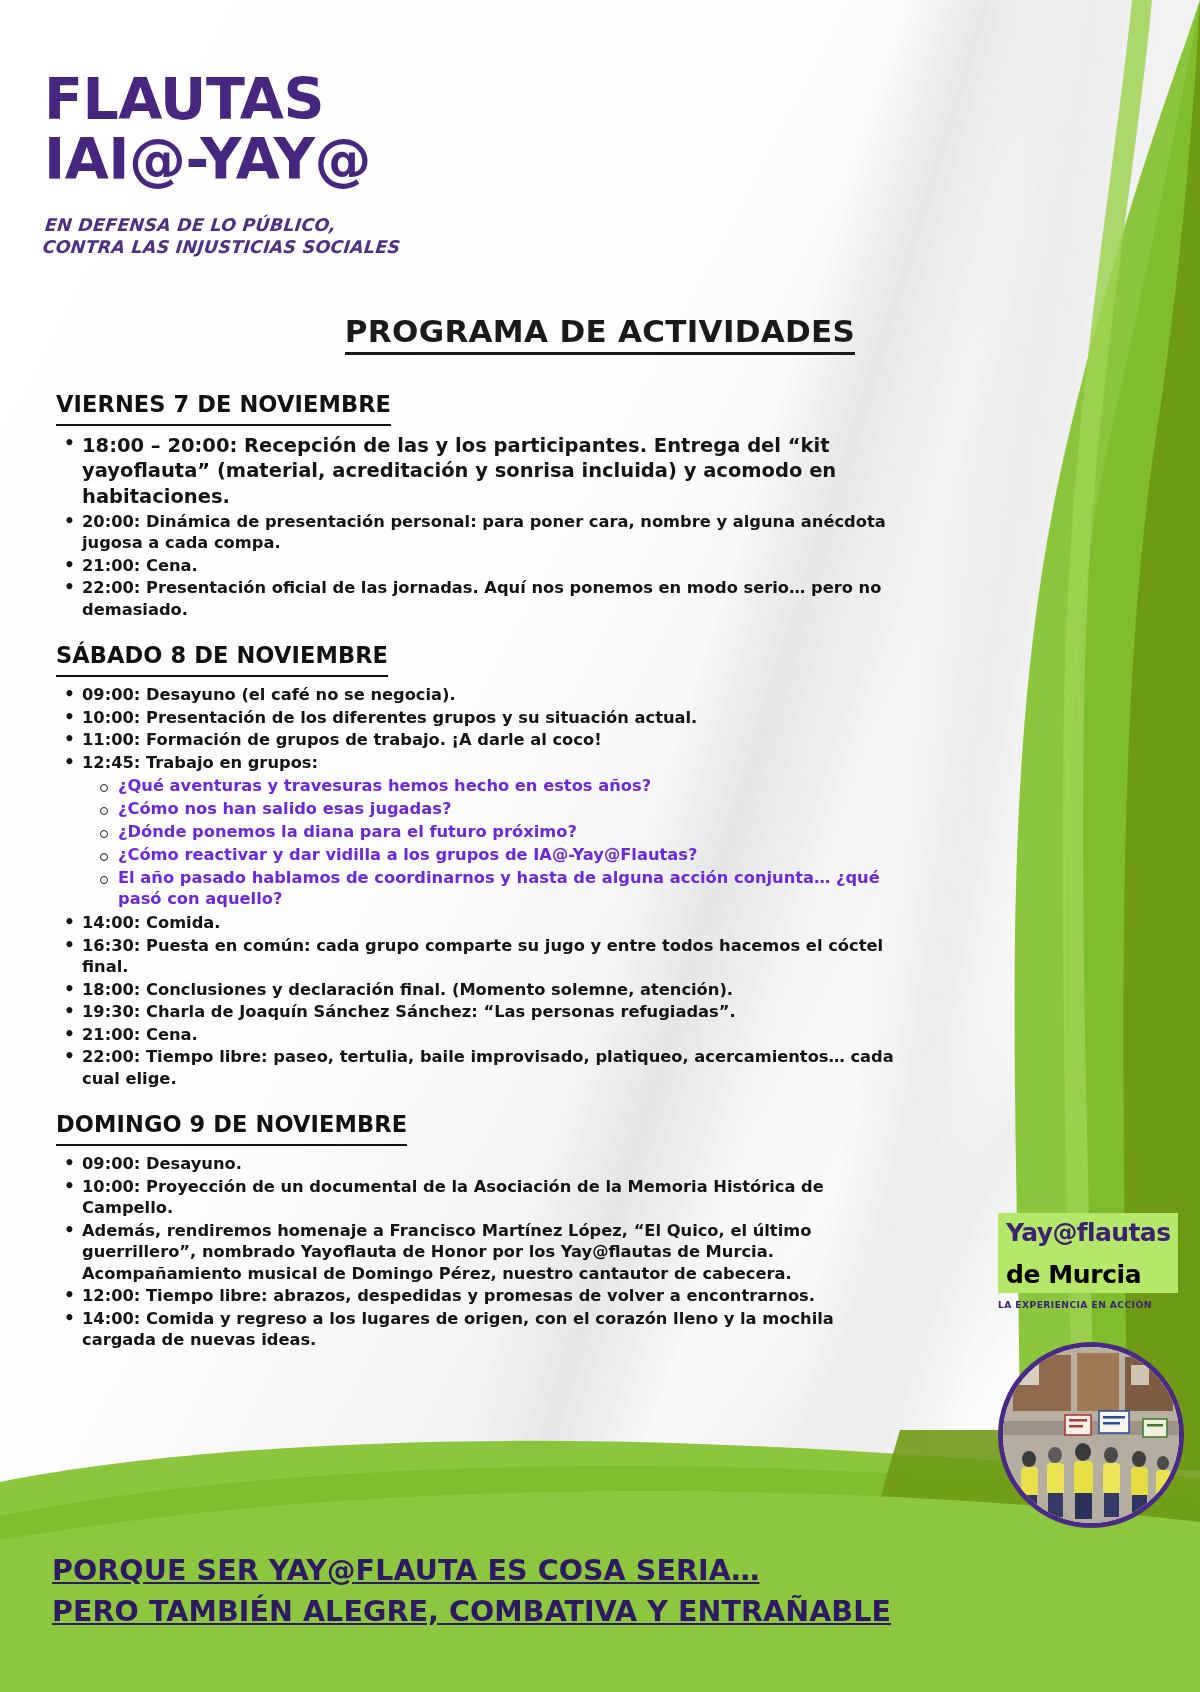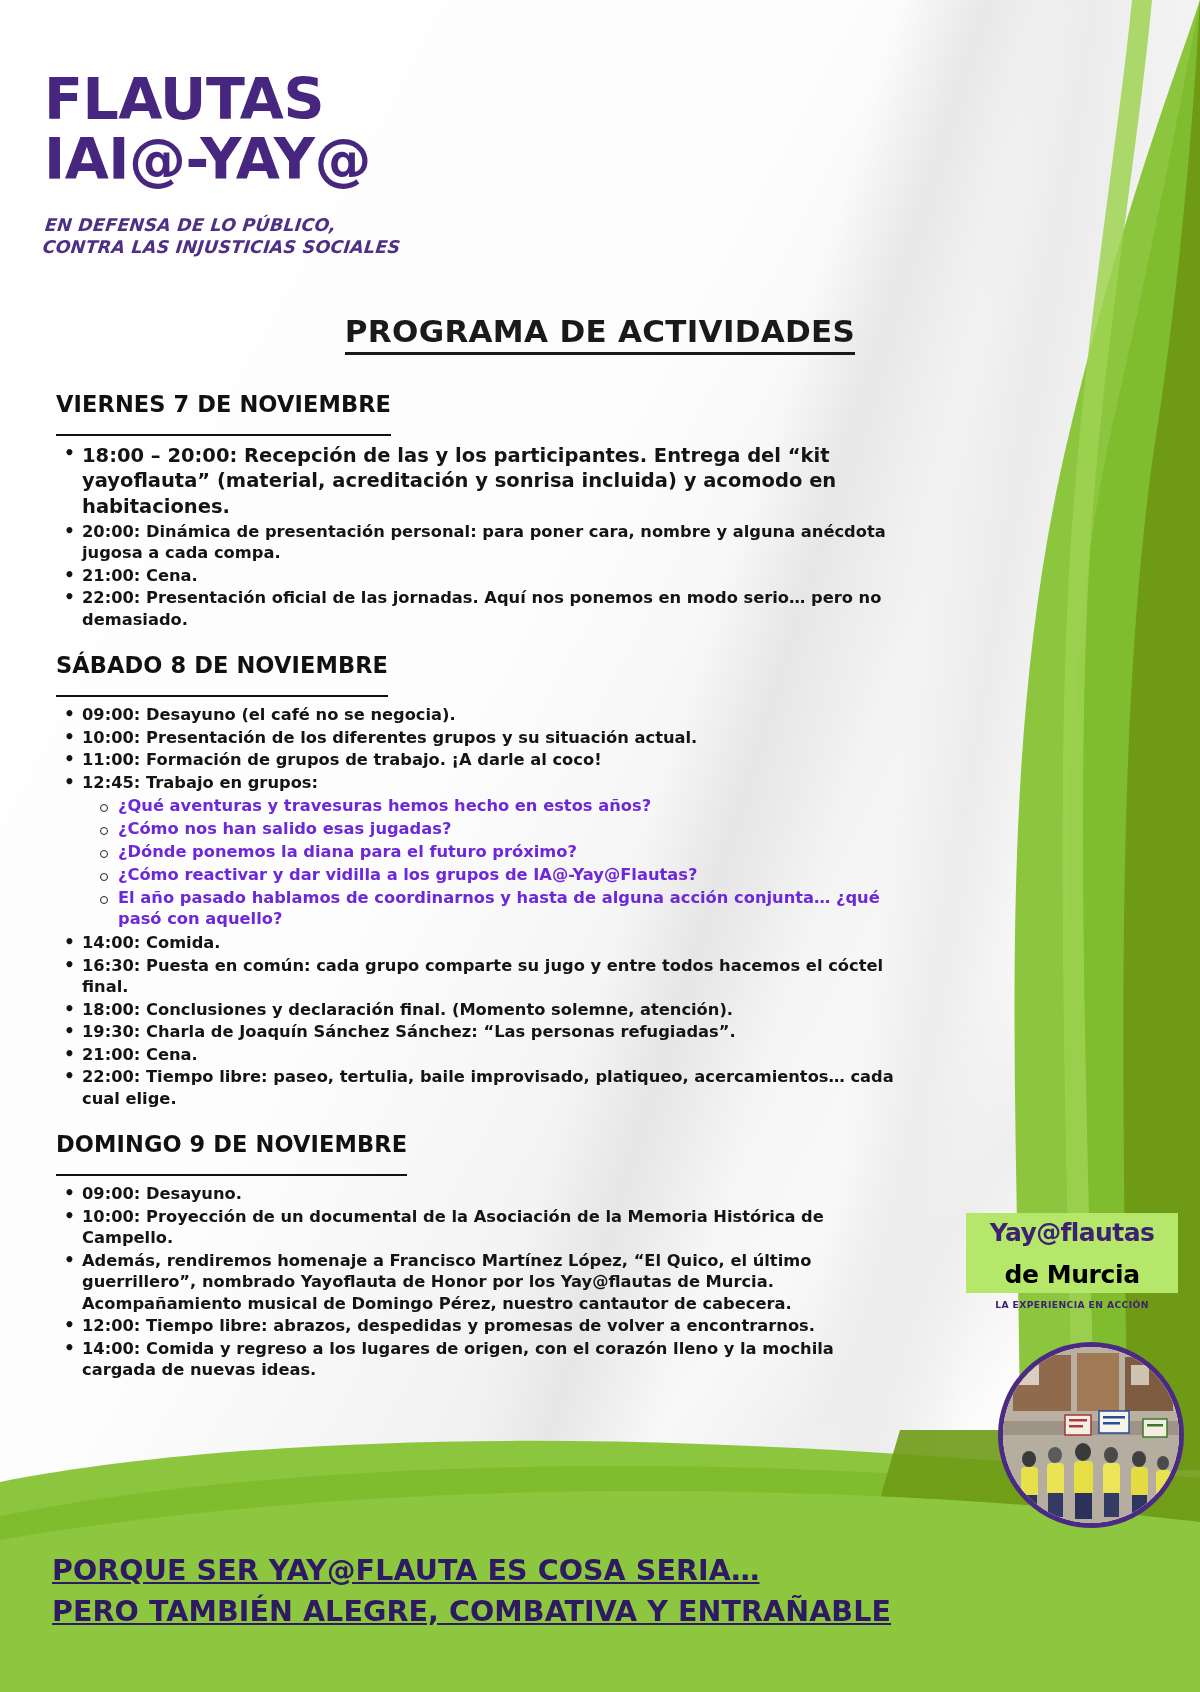--- a/index.html
+++ b/index.html
@@ -95,21 +95,21 @@
   .schedule { margin:42px 0 0 0; padding:0 0 0 56px; width:900px; }
 
   .day { margin-bottom:22px; }
   .day-title {
     font-family:"DejaVu Sans", sans-serif;
     font-weight:bold;
     font-size:22.5px;
     color:#111;
     display:inline-block;
     border-bottom:2.5px solid #111;
-    padding-bottom:17px;
+    padding-bottom:7px;
     margin-bottom:7px;
     letter-spacing:.1px;
   }
 
   ul.items { list-style:none; margin:0; padding:0; }
   ul.items > li {
     position:relative;
     padding-left:26px;
     font-family:"DejaVu Sans", sans-serif;
     font-weight:bold;
@@ -144,23 +144,23 @@
     position:absolute; left:18px; top:9px;
     width:6px; height:6px;
     border:1.4px solid #222;
     border-radius:50%;
   }
 
   
   .logo-block {
     position:absolute;
     right:22px; top:1213px;
-    width:212px;
+    width:180px;
     z-index:4;
-    text-align:center;
+    text-align:left;
   }
   .logo-card {
     background:#b5e86a;
     padding:7px 8px 5px 8px;
     position:relative;
   }
   .logo-line1 {
     font-family:"DejaVu Sans", sans-serif;
     font-weight:bold;
     font-size:25px;

